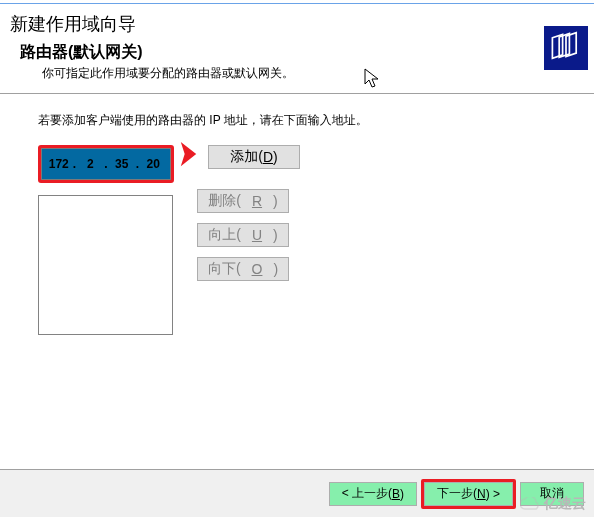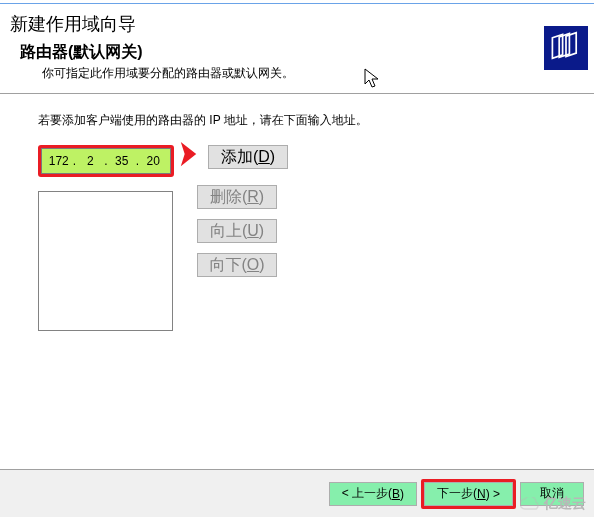--- a/index.html
+++ b/index.html
@@ -9,26 +9,26 @@
   .title { font-size: 16px; margin-top: 6px; margin-left: 10px; font-weight: bold; }
   .subtitle { font-size: 12px; margin-left: 32px; margin-top: 2px; }
   .header-icon { position: absolute; right: 6px; top: 22px; width: 44px; height: 44px; background: #0a1a8a; display: flex; align-items: center; justify-content: center; }
   .header-icon svg { width: 34px; height: 34px; }
   .body { padding: 18px 38px 0 38px; }
   .intro { margin-bottom: 16px; }
   .label { margin-bottom: 4px; }
   .underline { text-decoration: underline; }
   .ip-row { display: flex; align-items: flex-start; gap: 8px; position: relative; }
   .ip-wrap { border: 3px solid #ea1c24; border-radius: 3px; padding: 0; }
-  .ip-field { display: flex; align-items: center; border: 1px solid #7a7a7a; background: #bef264; height: 26px; width: 130px; padding: 0 4px; }
+  .ip-field { display: flex; align-items: center; border: 1px solid #7a7a7a; background: #0369a1; height: 32px; width: 130px; padding: 0 4px; font-weight: bold; }
   .octet { width: 26px; text-align: center; font-size: 12px; }
   .dot { width: 6px; text-align: center; }
   .arrow { position: absolute; left: 134px; top: -14px; font-size: 38px; color: #ea1c24; transform: scaleX(0.6); }
-  .btn { width: 80px; height: 24px; border: 1px solid #adadad; background: #e1e1e1; font-size: 16px; cursor: pointer; display: flex; align-items: center; justify-content: center; margin-bottom: 10px; }
-  .btn.disabled { color: #838383; }
+  .btn { width: 92px; height: 24px; border: 1px solid #adadad; background: #e1e1e1; font-size: 14px; cursor: pointer; display: flex; align-items: center; justify-content: center; margin-bottom: 10px; }
+  .btn.disabled { color: #838383; gap: 11px; }
   .list-box { width: 135px; height: 140px; border: 1px solid #828282; background: #fff; margin-top: 6px; }
   .row-area { display: flex; gap: 24px; align-items: flex-start; margin-top: 6px; }
   .btn-col { display: flex; flex-direction: column; }
   .footer { position: absolute; bottom: 0; left: 0; right: 0; height: 48px; border-top: 1px solid #a0a0a0; background: #f0f0f0; display: flex; align-items: center; justify-content: flex-end; padding-right: 10px; gap: 4px; }
   .fbtn { height: 24px; border: 1px solid #adadad; background: #86efac; font-size: 12px; padding: 8px 12px; display: flex; align-items: center; justify-content: center; cursor: pointer; }
   .next-wrap { border: 3px solid #ea1c24; border-radius: 2px; }
   .watermark { position: absolute; right: 8px; bottom: 4px; color: #b8b8b8; font-size: 14px; font-weight: bold; display: flex; align-items: center; gap: 4px; }
   .watermark svg { opacity: 0.4; }
   .cursor { position: absolute; left: 364px; top: 68px; }
   .wiztop { height: 4px; background: #fff; border-bottom: 1px solid #6aa3e8; }

